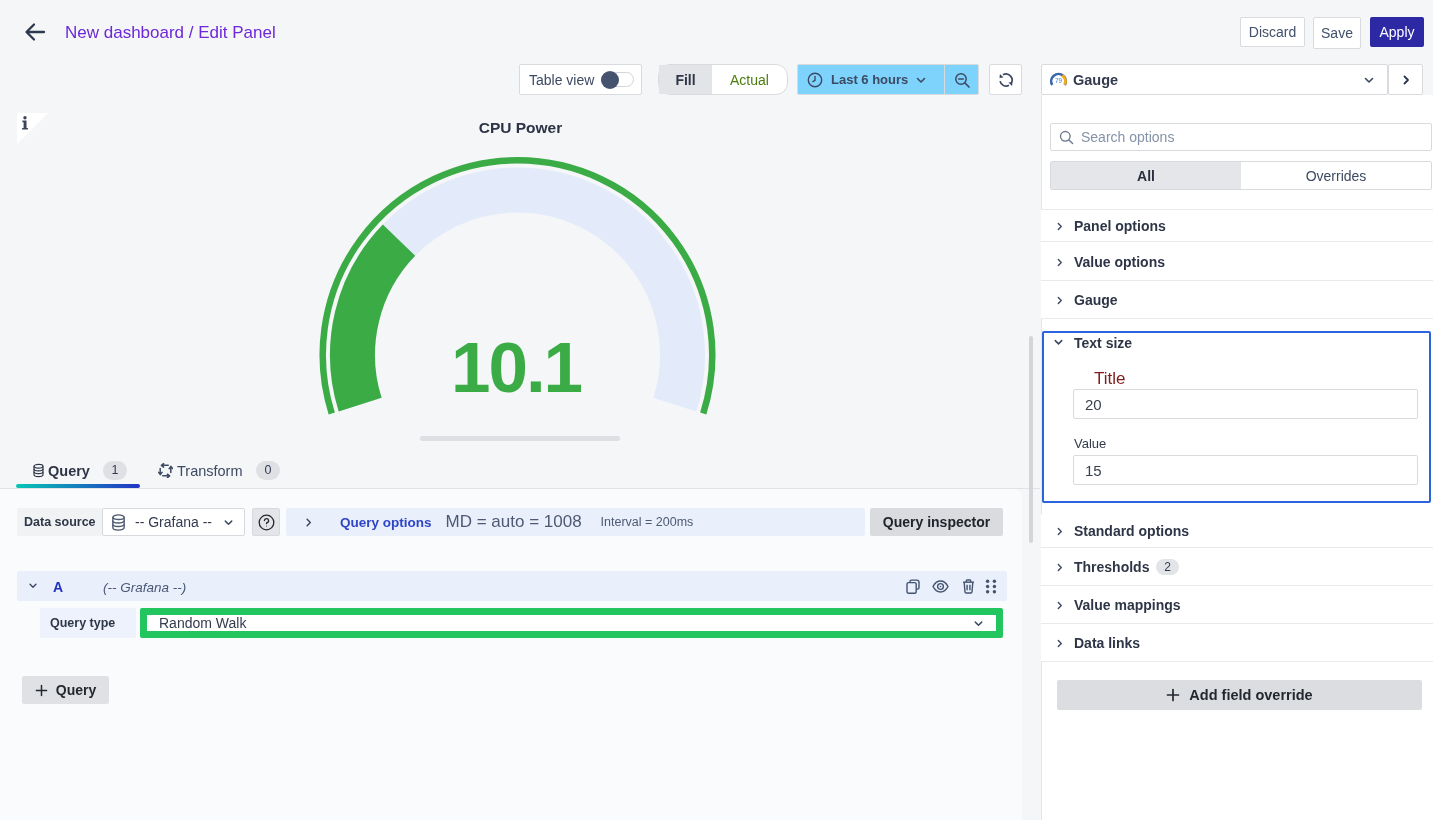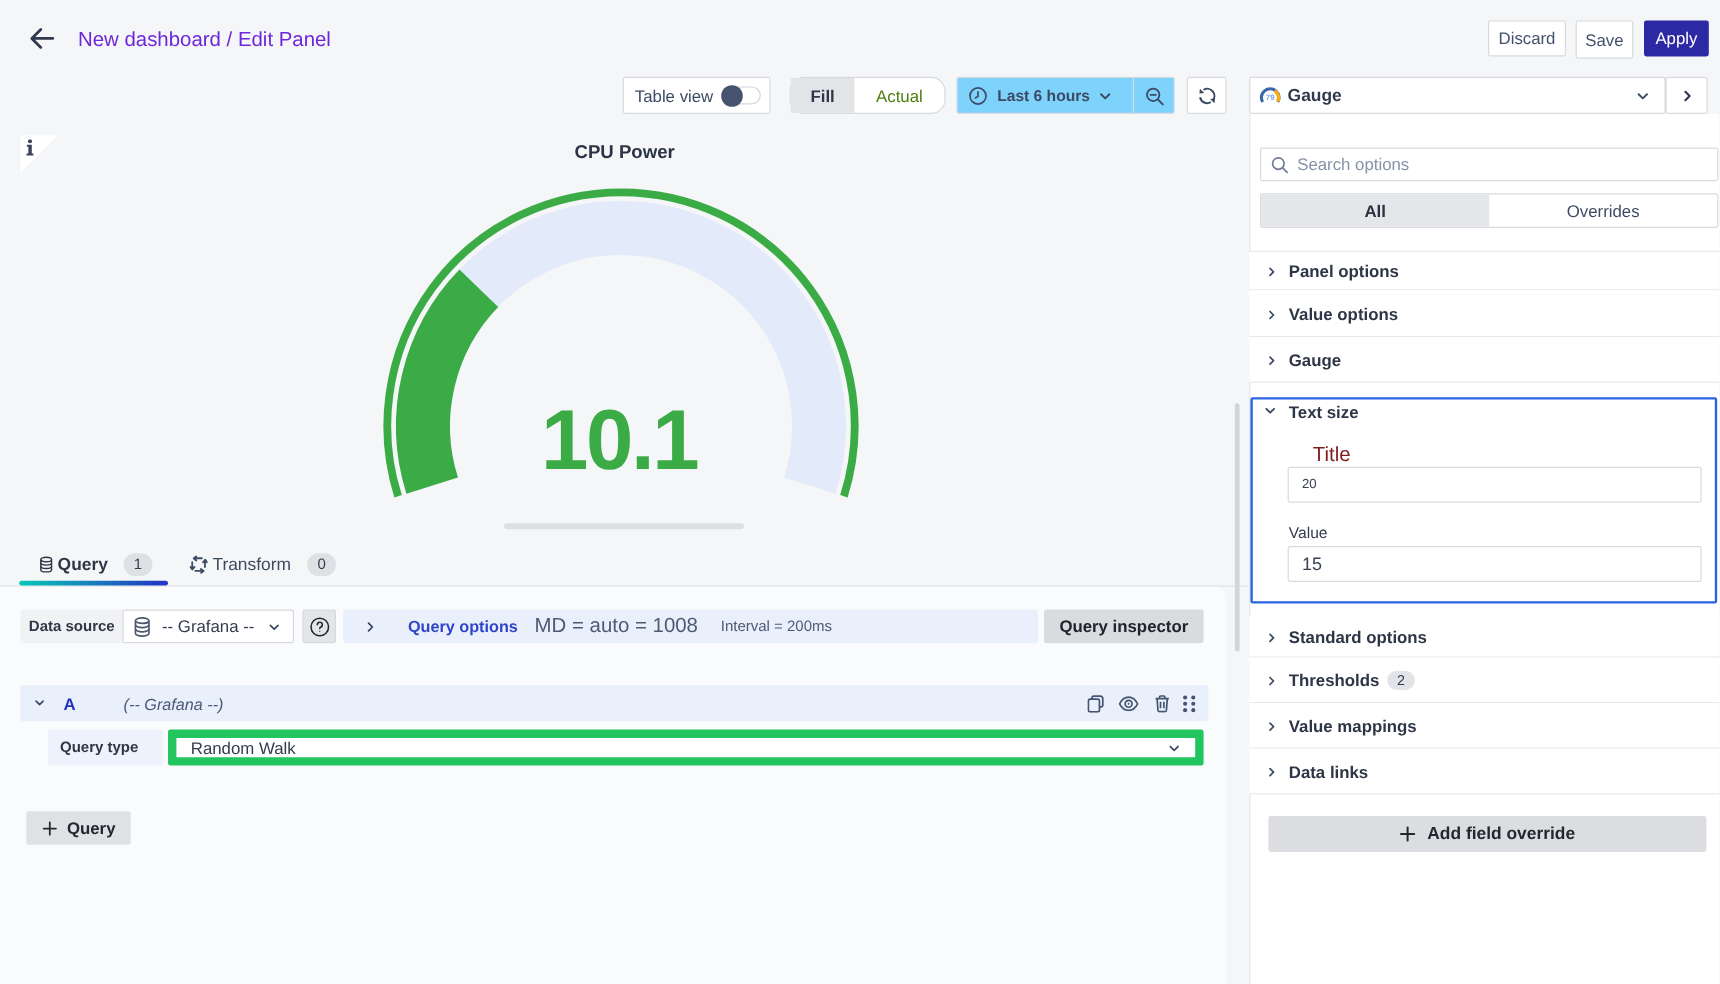--- a/index.html
+++ b/index.html
@@ -108,21 +108,21 @@
     <path d="M4 2.5 L7.5 6 L4 9.5" stroke="#3d4a63" stroke-width="1.7" stroke-linecap="round" stroke-linejoin="round"></path>
   </svg>
 <div class="abs hdr" style="left:1074px;top:292.0px;font-size:14px;">Gauge</div>
 
 <div class="abs" style="left:1042px;top:331px;width:389px;height:172px;border:2px solid #2a64df;border-radius:2px;"></div>
 <svg class="abs" style="left:1053px;top:337px;" width="11" height="11" viewBox="0 0 12 12" fill="none">
   <path d="M2.5 4 L6 7.5 L9.5 4" stroke="#3d4a63" stroke-width="1.7" stroke-linecap="round" stroke-linejoin="round"></path>
 </svg>
 <div class="abs hdr" style="left:1074px;top:335px;font-size:14.5px;">Text size</div>
 <div class="abs" style="left:1074px;top:369px;font-size:17px;color:#7f1d1d;margin-left:20px;">Title</div>
-<div class="abs" style="left:1073px;top:389px;width:345px;height:30px;background:#fff;border:1px solid #d8dade;border-radius:2px;display:flex;align-items:center;padding-left:11px;font-size:11px;color:#3a4152;">20</div>
+<div class="abs" style="left:1073px;top:389px;width:345px;height:30px;background:#fff;border:1px solid #d8dade;border-radius:2px;display:flex;align-items:center;padding-left:11px;font-size:15px;color:#3a4152;">20</div>
 <div class="abs" style="left:1074px;top:436px;font-size:13px;color:#333b4f;">Value</div>
 <div class="abs" style="left:1073px;top:455px;width:345px;height:30px;background:#fff;border:1px solid #d8dade;border-radius:2px;display:flex;align-items:center;padding-left:11px;font-size:15px;color:#3a4152;">15</div>
 
 <div class="abs" style="left:1041px;top:514px;width:392px;height:34px;border-bottom:1px solid #e7e9ec;background:#fff;"></div>
 <svg class="abs" style="left:1055px;top:526.0px;" width="10" height="11" viewBox="0 0 12 12" fill="none">
     <path d="M4 2.5 L7.5 6 L4 9.5" stroke="#3d4a63" stroke-width="1.7" stroke-linecap="round" stroke-linejoin="round"></path>
   </svg>
 <div class="abs hdr" style="left:1074px;top:523.0px;font-size:14px;">Standard options</div>
 <div class="abs" style="left:1041px;top:548px;width:392px;height:38px;border-bottom:1px solid #e7e9ec;background:#fff;"></div>
 <svg class="abs" style="left:1055px;top:562.0px;" width="10" height="11" viewBox="0 0 12 12" fill="none">

